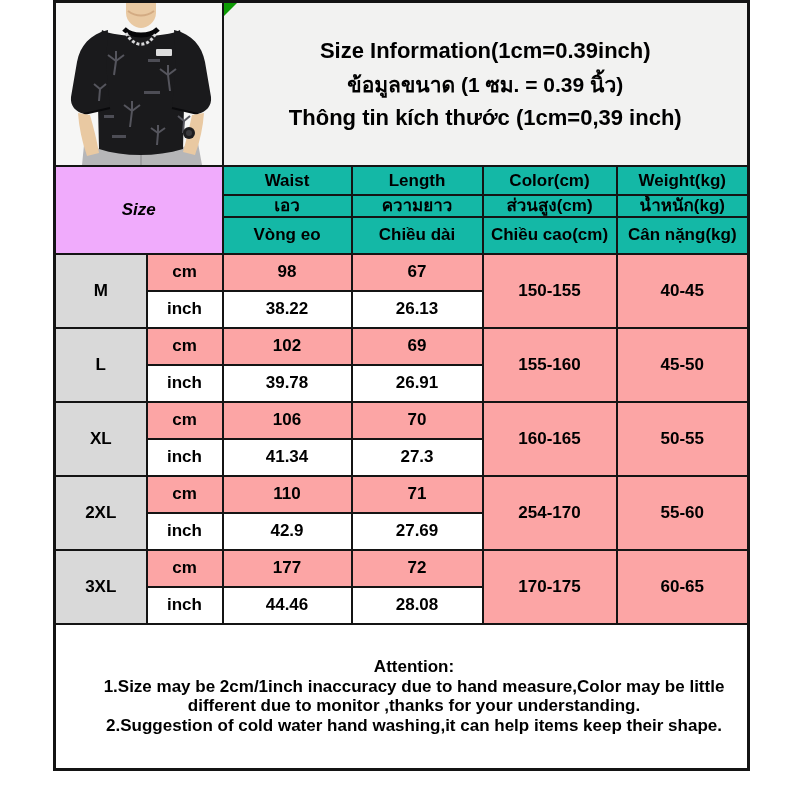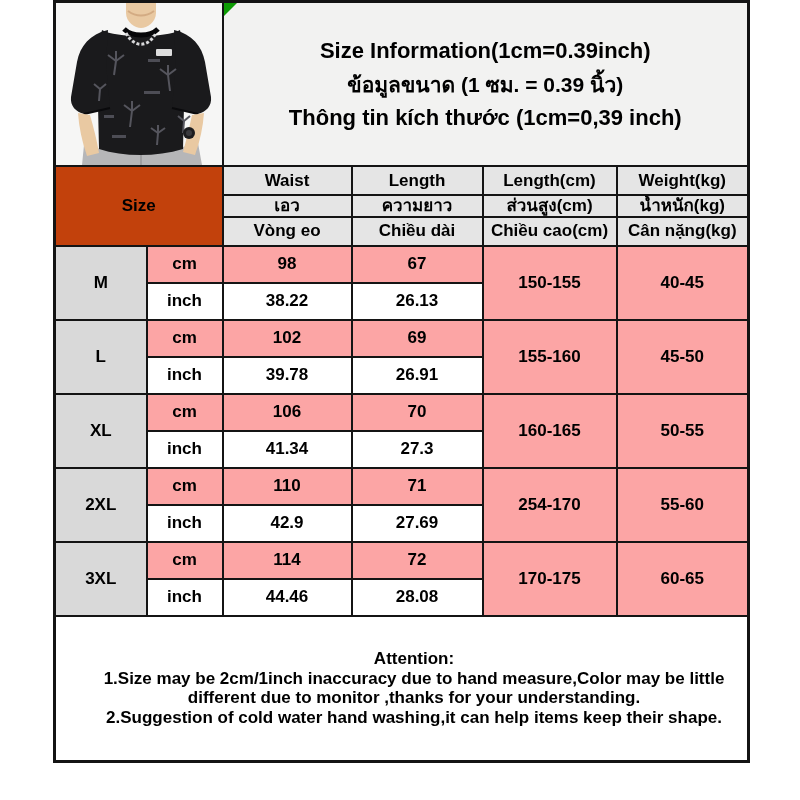--- a/index.html
+++ b/index.html
@@ -12,33 +12,33 @@
     position:absolute;left:53px;top:0;
     width:694px;table-layout:fixed;border-collapse:collapse;
     border:3px solid #141414;
   }
   .size-sheet td,.size-sheet th{
     border:2px solid #141414;padding:0;text-align:center;vertical-align:middle;
     overflow:hidden;font-weight:bold;font-size:17px;line-height:1.15;
   }
   tr.hrow-sub th{border-top-width:1px;}
   tr.inch-row td{border-top-width:1px;}
-  .hdr{background:#e5e5e5;}
+  .hdr{background:#14b8a6;}
   .band{background:#fca5a5;}
   .white-bg{background:#ffffff;}
   .photo-cell{background:#f6f6f5;padding:0;}
   .photo-cell svg{display:block;}
   .title-cell{background:#f2f2f1;position:relative;}
   .title-en,.title-vi{font-weight:bold;font-size:22px;line-height:34px;}
   .title-th{font-weight:bold;font-size:21px;line-height:33px;}
   .flag{
     position:absolute;top:0;left:0;width:0;height:0;
     border-top:13px solid #0d9b04;border-right:13px solid transparent;
   }
-  .size-big{background:#c2410c;font-size:35px;letter-spacing:0;}
+  .size-big{background:#f0abfc;font-size:35px;letter-spacing:0;font-style:italic;}
   .size-name{background:#d9d9d9;font-size:18px;}
   .attention-cell{
     background:#fff;text-align:left;vertical-align:top;
     font-weight:normal;font-size:17.5px;line-height:27px;padding:5px 8px 0 9px;
   }
   .attention-cell div{white-space:normal;padding-left:25px;}
 </style>
 </head>
 <body>
 
@@ -104,30 +104,30 @@
         <div class="title-en">Size Information(1cm=0.39inch)</div>
         <div class="title-th">ข้อมูลขนาด (1 ซม. = 0.39 นิ้ว)</div>
         <div class="title-vi">Thông tin kích thước (1cm=0,39 inch)</div>
       </td>
     </tr>
 
     <tr style="height:29px">
       <td class="size-big" colspan="2" rowspan="3">Size</td>
       <th class="hdr">Waist</th>
       <th class="hdr">Length</th>
-      <th class="hdr">Length(cm)</th>
+      <th class="hdr">Color(cm)</th>
       <th class="hdr">Weight(kg)</th>
     </tr>
     <tr class="hrow-sub" style="height:18px">
       <th class="hdr">เอว</th>
       <th class="hdr">ความยาว</th>
       <th class="hdr">ส่วนสูง(cm)</th>
       <th class="hdr">น้ำหนัก(kg)</th>
     </tr>
-    <tr class="hrow-sub" style="height:29px">
+    <tr class="hrow-sub" style="height:37px">
       <th class="hdr">Vòng eo</th>
       <th class="hdr">Chiều dài</th>
       <th class="hdr">Chiều cao(cm)</th>
       <th class="hdr">Cân nặng(kg)</th>
     </tr>
 
     <tr style="height:37px">
       <td class="size-name" rowspan="2">M</td>
       <td class="band">cm</td>
       <td class="band">98</td>
@@ -179,21 +179,21 @@
     </tr>
     <tr class="inch-row" style="height:37px">
       <td class="white-bg">inch</td>
       <td class="white-bg">42.9</td>
       <td class="white-bg">27.69</td>
     </tr>
 
     <tr style="height:37px">
       <td class="size-name" rowspan="2">3XL</td>
       <td class="band">cm</td>
-      <td class="band">114</td>
+      <td class="band">177</td>
       <td class="band">72</td>
       <td class="band" rowspan="2">170-175</td>
       <td class="band" rowspan="2">60-65</td>
     </tr>
     <tr class="inch-row" style="height:37px">
       <td class="white-bg">inch</td>
       <td class="white-bg">44.46</td>
       <td class="white-bg">28.08</td>
     </tr>
 

